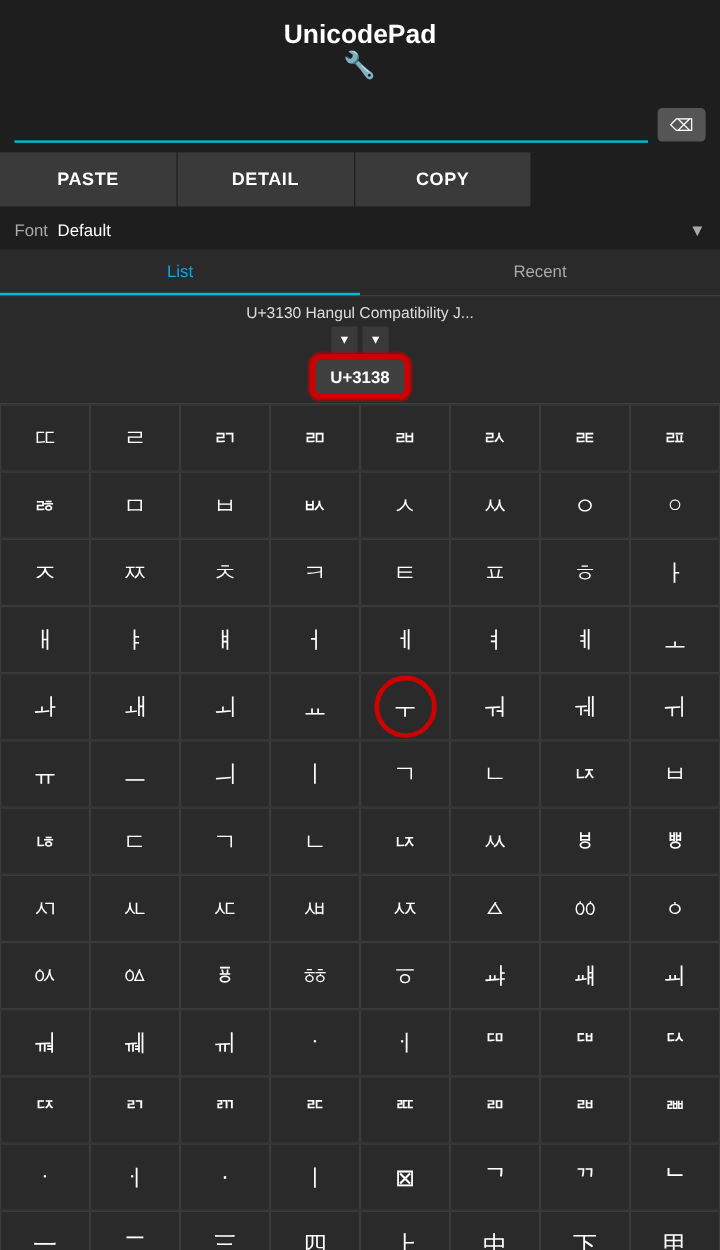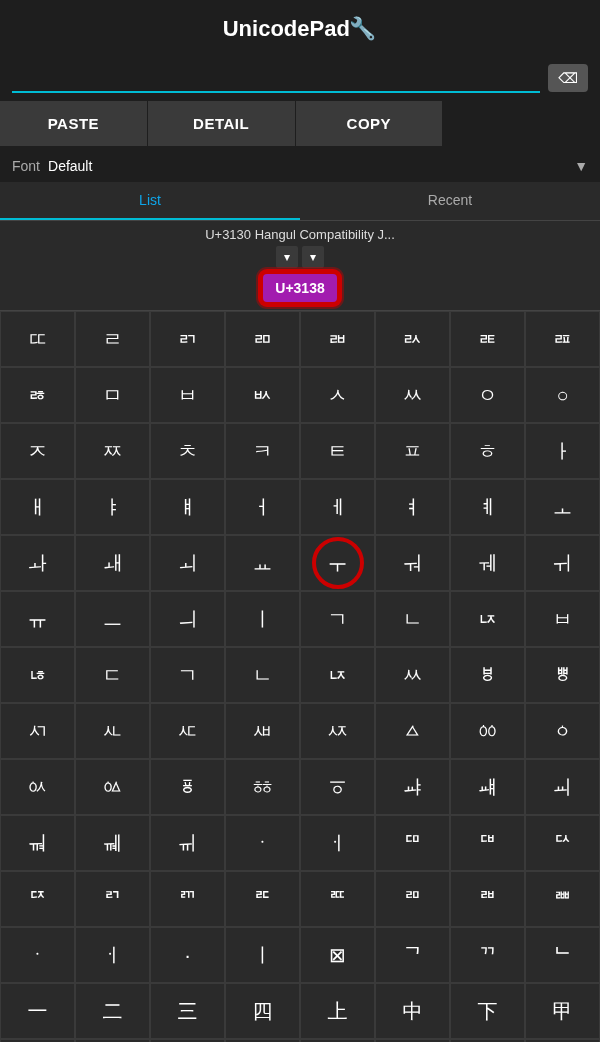--- a/index.html
+++ b/index.html
@@ -10,22 +10,23 @@
       font-family: 'Arial', sans-serif;
       color: #ffffff;
       overflow-x: hidden;
     }
 
     
     .header {
       background: #1e1e1e;
       padding: 16px 16px 12px 16px;
       display: flex;
-      justify-content: center;
-      align-items: center;
+      justify-content: flex-end;
+      align-items: center;
+      flex-direction: column;
     }
     .app-title {
       font-size: 22px;
       font-weight: bold;
       color: #ffffff;
     }
     .settings-icon {
       color: #aaaaaa;
       font-size: 22px;
     }
@@ -148,21 +149,21 @@
     .range-arrow {
       background: #3a3a3a;
       border: none;
       color: #ffffff;
       font-size: 12px;
       padding: 4px 8px;
       cursor: pointer;
       border-radius: 2px;
     }
     .unicode-code-badge {
-      background: #a21caf;
+      background: #404040;
       color: #ffffff;
       font-size: 14px;
       font-weight: bold;
       padding: 6px 12px;
       border-radius: 6px;
       border: 2px solid #cc0000;
       box-shadow: 0 0 0 3px #cc0000, 0 0 0 5px #cc000066;
       cursor: pointer;
       white-space: nowrap;
     }

